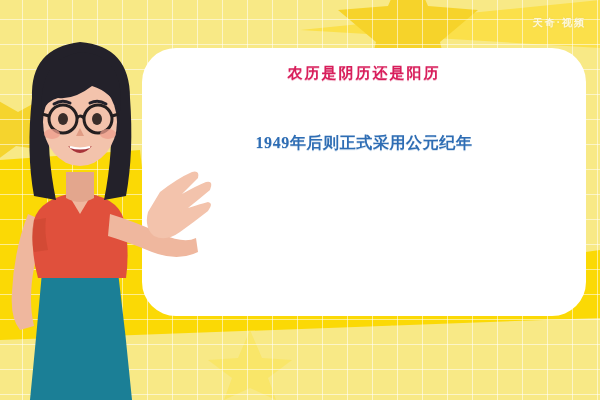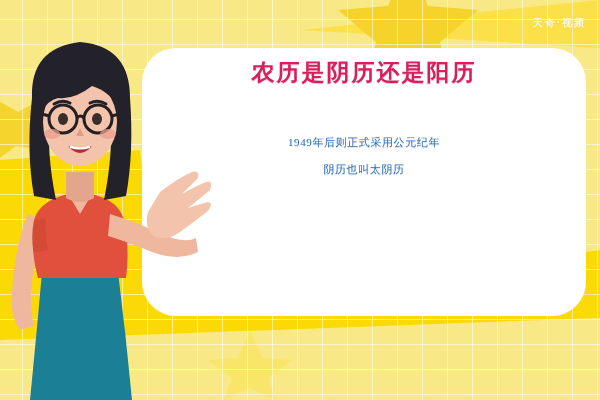--- a/index.html
+++ b/index.html
@@ -51,37 +51,37 @@
     z-index: 9;
     text-align: center;
   }
 
   .title {
     position: absolute;
     left: 0;
     top: 10px;
     width: 444px;
     color: #D81E5B;
-    font-size: 23px;
+    font-size: 15px;
     font-weight: bold;
     letter-spacing: 2px;
     line-height: 30px;
     text-shadow: 0 1px 0 rgba(216,30,91,0.25);
   }
 
   .body-lines {
     position: absolute;
     left: 0;
     top: 81px;
     width: 444px;
   }
   .body-line {
     color: #2E6DB4;
-    font-size: 11px;
-    font-weight: normal;
+    font-size: 16px;
+    font-weight: bold;
     line-height: 27px;
     letter-spacing: 0.6px;
     white-space: nowrap;
     text-shadow: 0 1px 0 rgba(46,109,180,0.18);
   }
 
   
   .watermark {
     position: absolute;
     right: 14px;
@@ -179,19 +179,18 @@
     <path d="M 80 128 L 76 136 L 84 136 Z" fill="#E09C84"></path>
 
     <path d="M 68 146 Q 80 160 92 146 Q 80 152 68 146 Z" fill="#A8343A"></path>
     <path d="M 70 147 Q 80 150 90 147" stroke="#ffffff" stroke-width="2" fill="none"></path>
   </svg>
 
   <div class="bubble-content" style="left:142px; top:48px;">
     <div class="title">农历是阴历还是阳历</div>
     <div class="body-lines">
       <div class="body-line">1949年后则正式采用公元纪年</div>
-      <div class="body-line">阴历也叫太阴历</div>
     </div>
   </div>
 
   <div class="watermark">天奇·视频</div>
 
 </div>
 
 </body></html>

